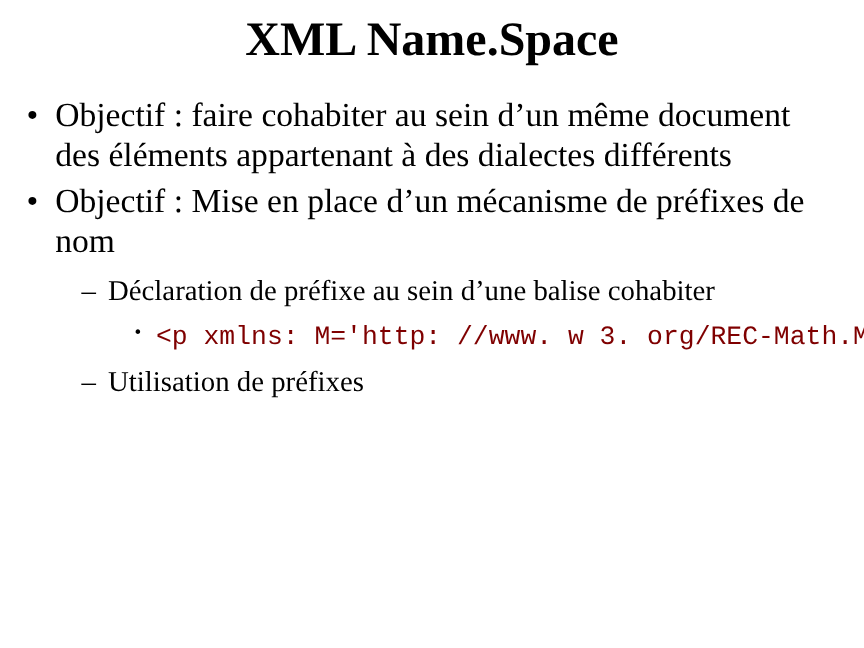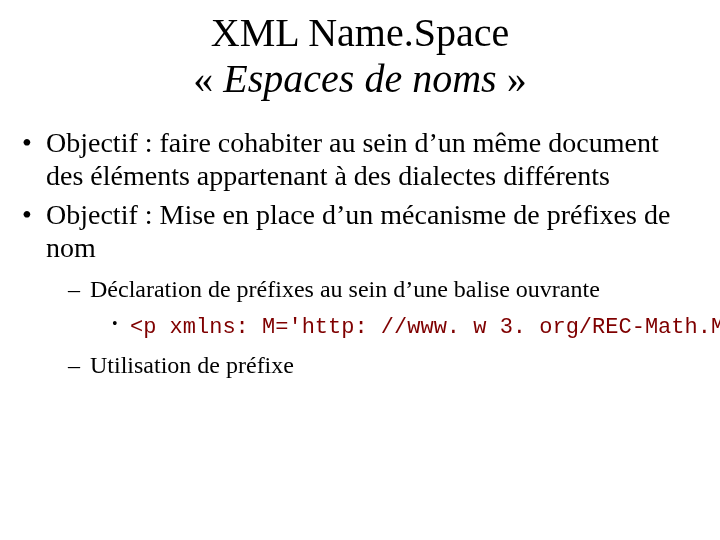--- a/index.html
+++ b/index.html
@@ -15,21 +15,21 @@
     box-sizing: border-box;
     width: 720px;
     height: 540px;
     padding: 10px 12px 0 12px;
   }
   .title {
     text-align: center;
     font-size: 40px;
     line-height: 1.15;
     margin: 0 0 24px 0;
-    font-weight: normal;
+    font-weight: bold;
   }
   .title .sub {
     display: block;
   }
   .title .italic {
     font-style: italic;
   }
   ul.level1 {
     list-style: none;
     margin: 0;
@@ -95,47 +95,44 @@
     white-space: nowrap;
   }
 </style>
 </head>
 <body>
 
 <div class="slide">
 
   <h1 class="title">
     <span>XML Name.Space</span>
-    <span class="sub">
-      <span>« </span><span class="italic">Espaces de noms</span><span> »</span>
-    </span>
   </h1>
 
   <ul class="level1">
 
     <li>
       <span class="lead">Objectif</span><span> : faire cohabiter au sein d’un même document des éléments appartenant à des dialectes différents</span>
     </li>
 
     <li>
       <span class="lead">Objectif</span><span> : Mise en place d’un mécanisme de préfixes de nom</span>
 
       <ul class="level2">
 
         <li>
-          <span>Déclaration de préfixes au sein d’une balise ouvrante</span>
+          <span>Déclaration de préfixe au sein d’une balise cohabiter</span>
           <ul class="level3">
             <li>
               <span class="code">&lt;p xmlns: M='http: //www. w 3. org/REC-Math.ML'&gt;</span>
             </li>
           </ul>
         </li>
 
         <li>
-          <span>Utilisation de préfixe</span>
+          <span>Utilisation de préfixes</span>
         </li>
 
       </ul>
     </li>
 
   </ul>
 
 </div>
 
 </body></html>

